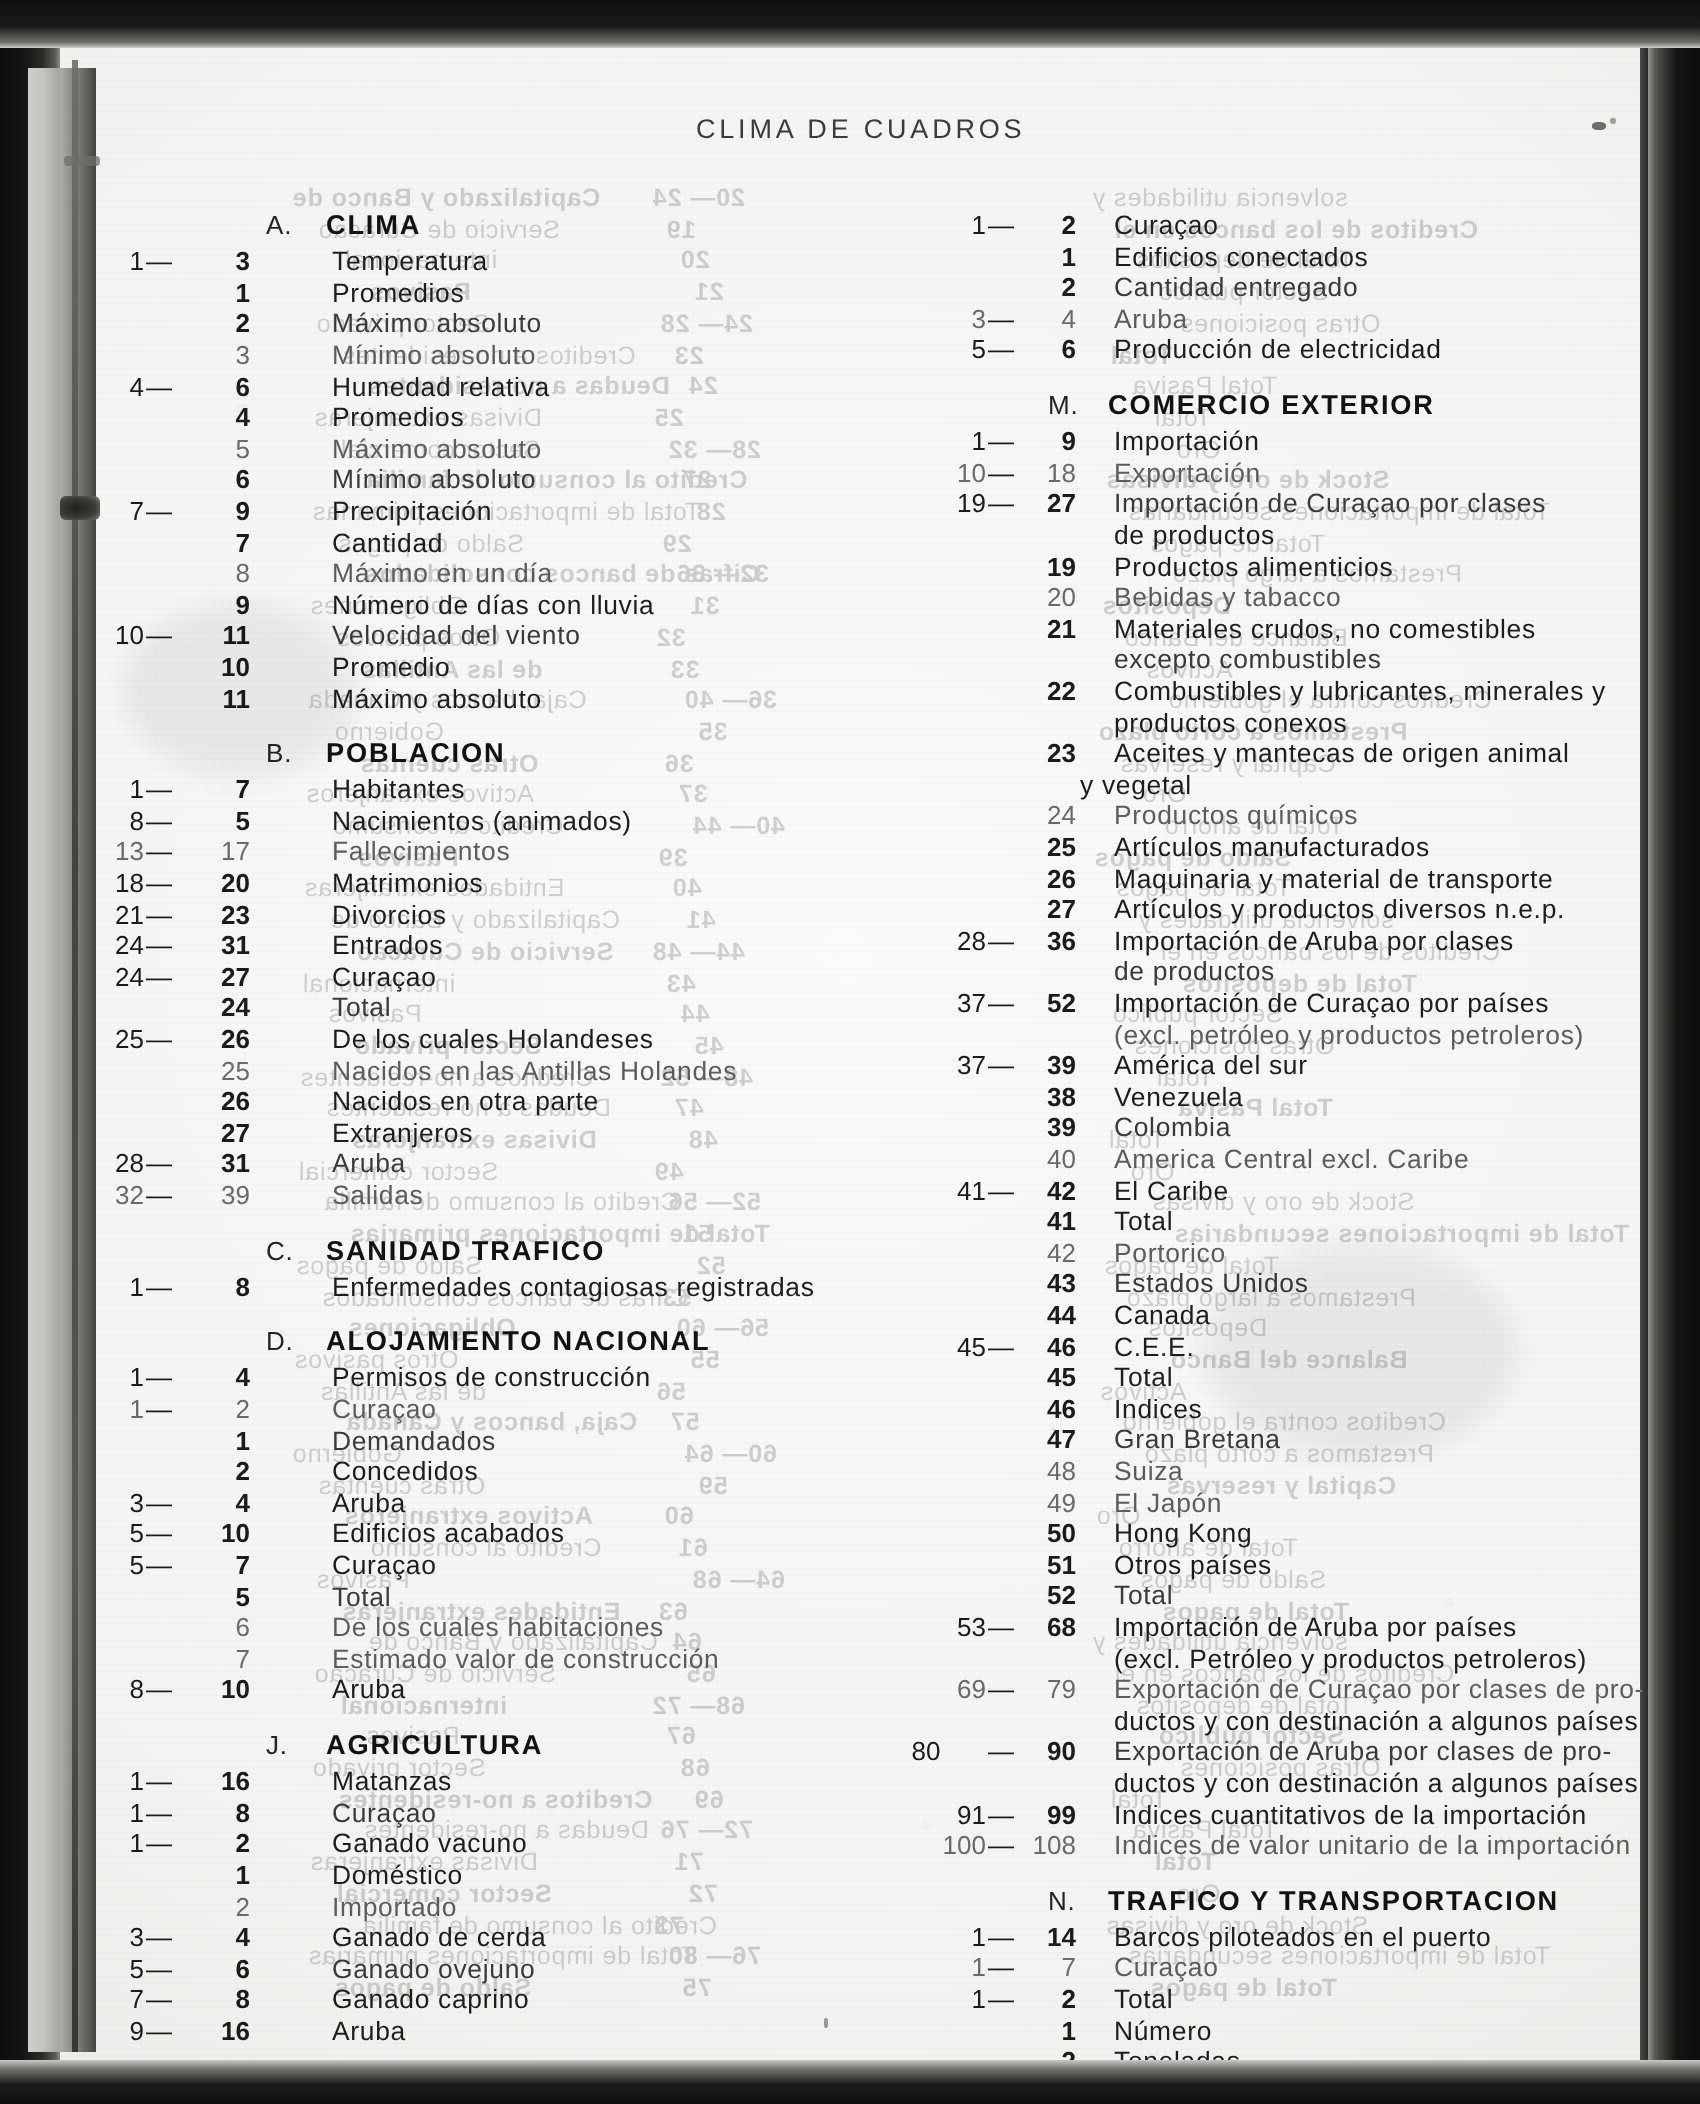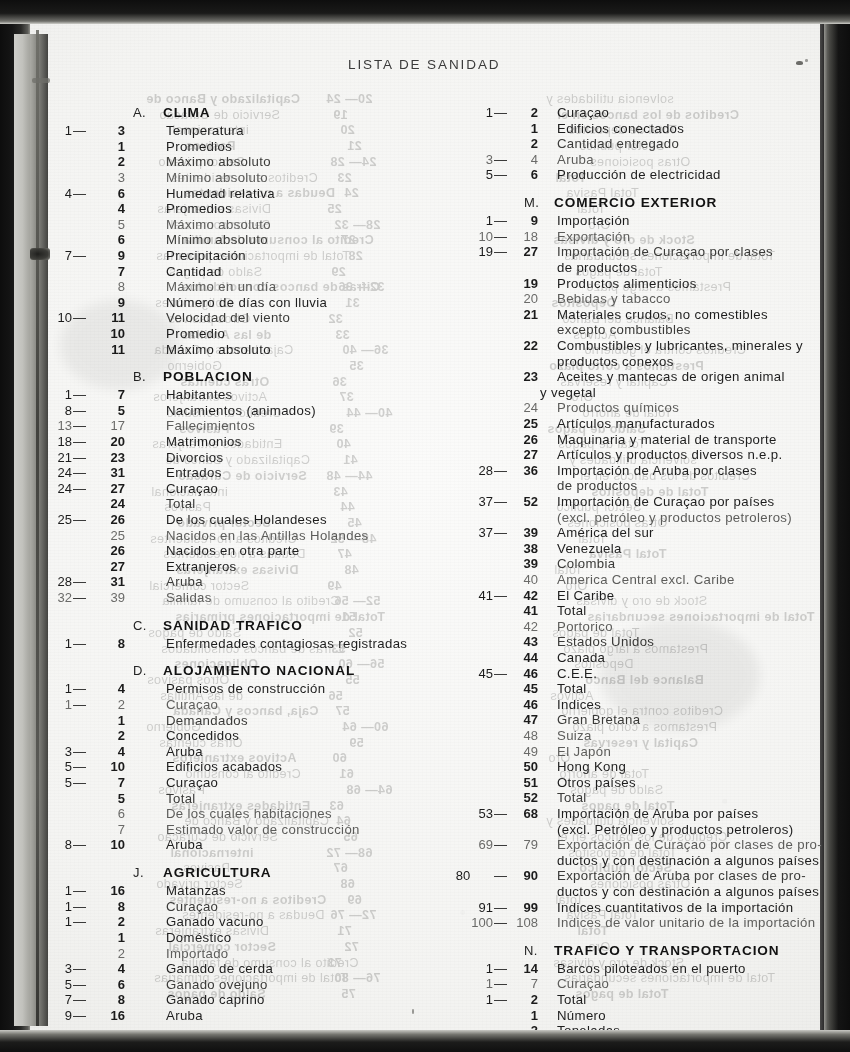--- a/index.html
+++ b/index.html
@@ -315,21 +315,21 @@
       <div class="g" style="left: 527px; top: 933.5px;">Stock de oro y divisas</div>
       <div class="g" style="left: 128px; top: 949.2px;">Total de importaciones primarias</div>
       <div class="g gb" style="left: 308px; top: 949.2px;">76— 80</div>
       <div class="g" style="left: 538px; top: 949.2px;">Total de importaciones secundarias</div>
       <div class="g gb" style="left: 141px; top: 964.9px;">Saldo de pagos</div>
       <div class="g gb" style="left: 315px; top: 964.9px;">75</div>
       <div class="g gb" style="left: 549px; top: 964.9px;">Total de pagos</div>
     </div>
 
   <div id="content">
-    <div class="hdr" style="left:348px;top:57px;">LISTA DE SANIDAD</div>
+    <div class="hdr" style="left:348px;top:57px;">CLIMA DE CUADROS</div>
 
     <div class="col" id="left-col">
         <div class="sect-letter" style="left: 133px; top: 105px;">A.</div>
         <div class="sect-title" style="left: 163px; top: 105px;">CLIMA</div>
         <div class="num hi" style="left: 65px; width: 60px; top: 123.1px;">3</div>
         <div class="num lo" style="left: 12px; width: 60px; top: 123.1px;">1</div>
         <div class="dash" style="left: 73px; top: 123.1px;">—</div>
         <div class="lbl" style="left: 166px; top: 123.1px;">Temperatura</div>
         <div class="num hi" style="left: 65px; width: 60px; top: 138.7px;">1</div>
         <div class="lbl" style="left: 166px; top: 138.7px;">Promedios</div>

